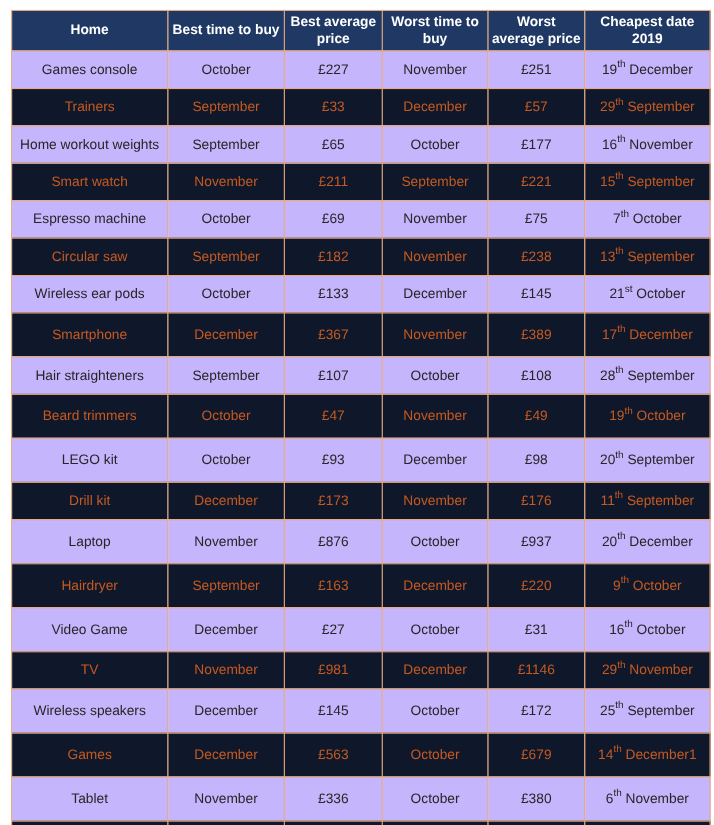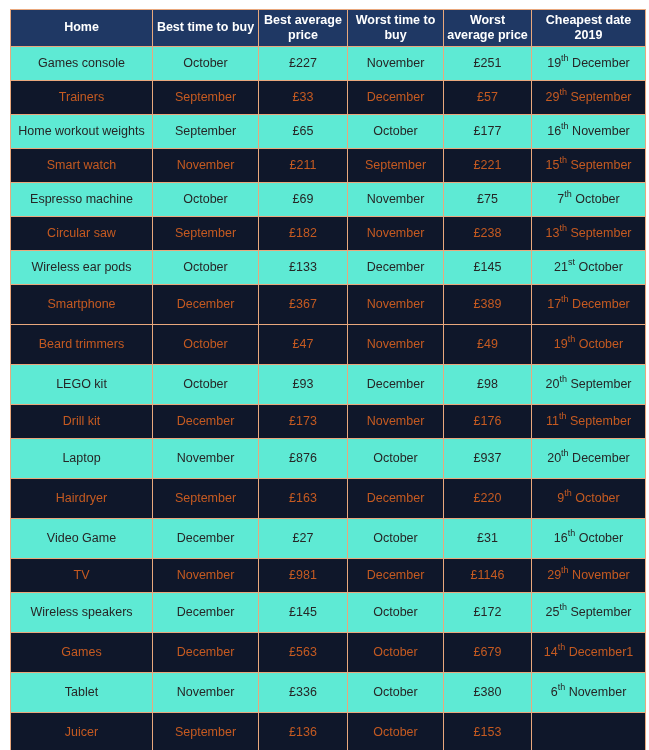--- a/index.html
+++ b/index.html
@@ -36,21 +36,21 @@
     font-size: 12.5px;
     font-weight: bold;
     padding: 9px 4px 10px 4px;
     border-color: #E9A87D;
   }
   tbody td {
     font-size: 12.5px;
     font-weight: normal;
   }
   tbody tr.r-peach td {
-    background: #5eead4;
+    background: #c4b5fd;
     color: #262626;
     height: 27px;
   }
   tbody tr.r-white td {
     background: #0f172a;
     color: #C55A21;
     height: 27px;
   }
   tbody tr.tall td { height: 33px; }
   sup {
@@ -148,20 +148,28 @@
           <td><span>21</span><sup>st</sup> <span>October</span></td>
         </tr>
         <tr class="r-white tall">
           <td>Smartphone</td>
           <td>December</td>
           <td>£367</td>
           <td>November</td>
           <td>£389</td>
           <td><span>17</span><sup>th</sup> <span>December</span></td>
         </tr>
+        <tr class="r-peach">
+          <td>Hair straighteners</td>
+          <td>September</td>
+          <td>£107</td>
+          <td>October</td>
+          <td>£108</td>
+          <td><span>28</span><sup>th</sup> <span>September</span></td>
+        </tr>
         <tr class="r-white tall">
           <td>Beard trimmers</td>
           <td>October</td>
           <td>£47</td>
           <td>November</td>
           <td>£49</td>
           <td><span>19</span><sup>th</sup> <span>October</span></td>
         </tr>
         <tr class="r-peach tall">
           <td>LEGO kit</td>

